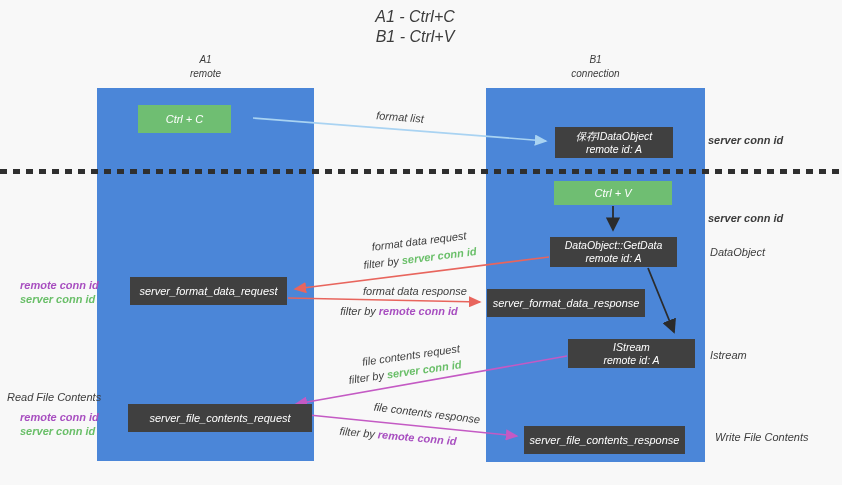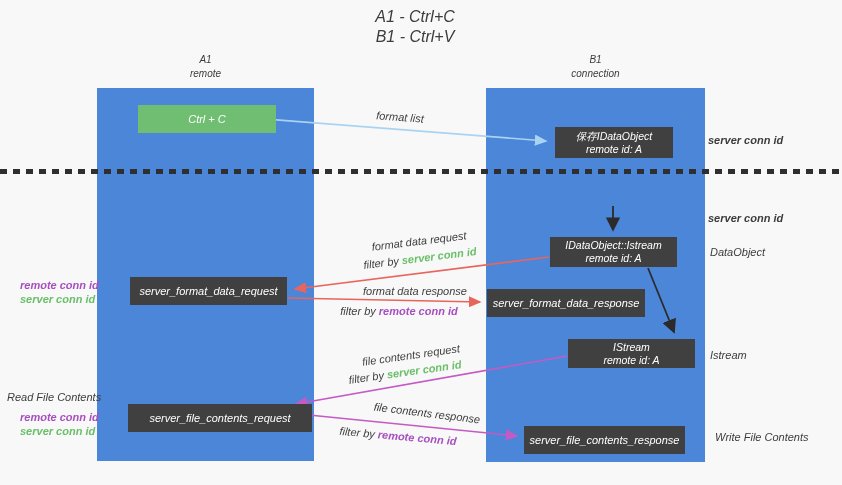--- a/index.html
+++ b/index.html
@@ -22,21 +22,21 @@
               background:repeating-linear-gradient(90deg,#2f2f2f 0 7px, transparent 7px 13px);}
 
   svg.arrows{position:absolute; left:0; top:0; pointer-events:none;}
 
   .box{position:absolute; display:flex; flex-direction:column; align-items:center;
        justify-content:center; color:#fff; font-size:11px; line-height:13px; text-align:center;}
   .box.small{font-size:10.5px;}
   .green-box{background:#6fbe72;}
   .orange-box{background:#404040;}
 
-  #box-ctrl-c{left:138px; top:105px; width:138px; height:28px;}
+  #box-ctrl-c{left:138px; top:105px; width:93px; height:28px;}
   #box-save-dataobject{left:555px; top:127px; width:118px; height:31px;}
   #box-ctrl-v{left:554px; top:181px; width:118px; height:24px;}
   #box-getdata{left:550px; top:237px; width:127px; height:30px;}
   #box-format-request{left:130px; top:277px; width:157px; height:28px;}
   #box-format-response{left:487px; top:289px; width:158px; height:28px;}
   #box-istream{left:568px; top:339px; width:127px; height:29px;}
   #box-file-request{left:128px; top:404px; width:184px; height:28px;}
   #box-file-response{left:524px; top:426px; width:161px; height:28px;}
 
   .arrow-label{position:absolute; font-size:11px; color:#3f3f3f; white-space:nowrap;
@@ -114,23 +114,26 @@
 
   <div id="box-ctrl-c" class="box green-box">
     <span>Ctrl + C</span>
   </div>
 
   <div id="box-save-dataobject" class="box orange-box small">
     <span>保存IDataObject</span>
     <span>remote id: A</span>
   </div>
 
+  <div id="box-ctrl-v" class="box green-box">
+    <span>Ctrl + V</span>
+  </div>
 
   <div id="box-getdata" class="box orange-box small">
-    <span>IDataObject::Istream</span>
+    <span>DataObject::GetData</span>
     <span>remote id: A</span>
   </div>
 
   <div id="box-format-request" class="box orange-box">
     <span>server_format_data_request</span>
   </div>
 
   <div id="box-format-response" class="box orange-box">
     <span>server_format_data_response</span>
   </div>

